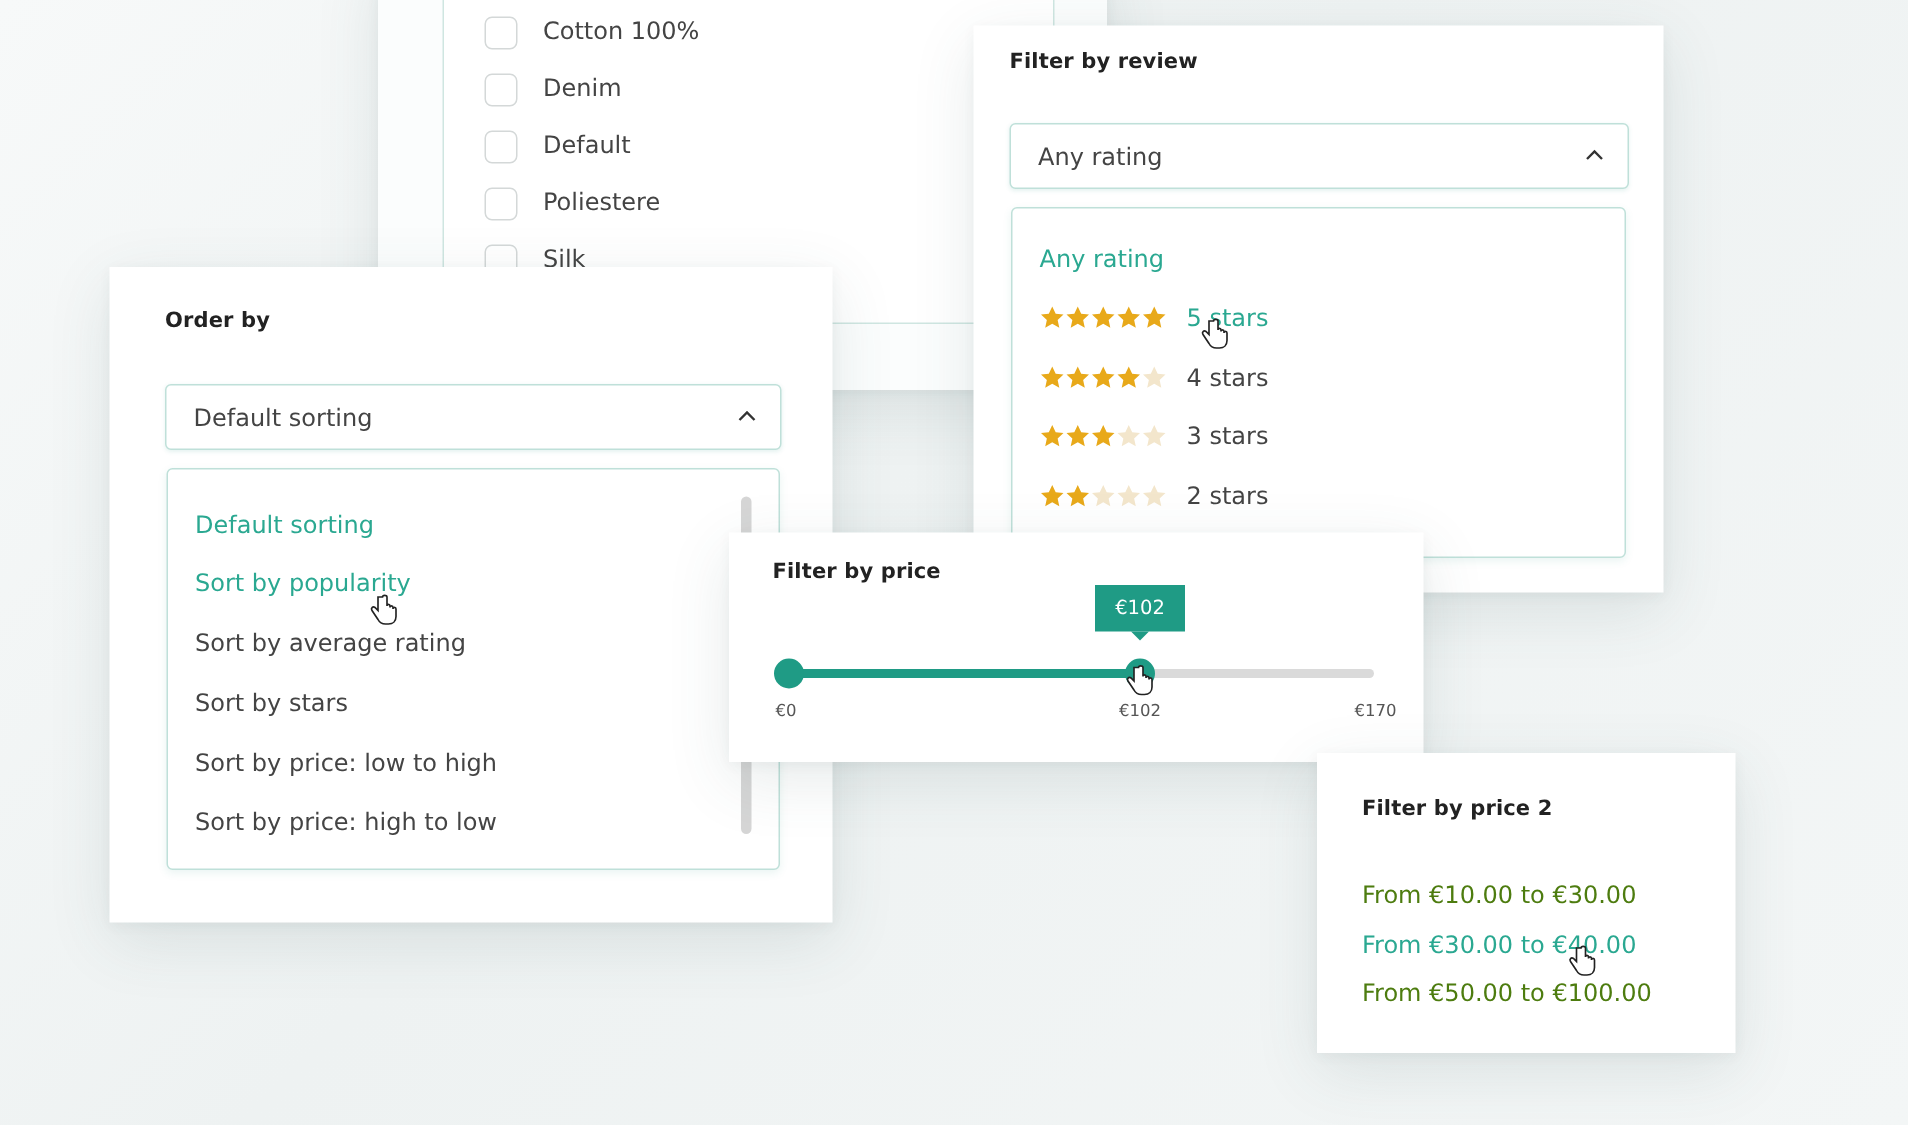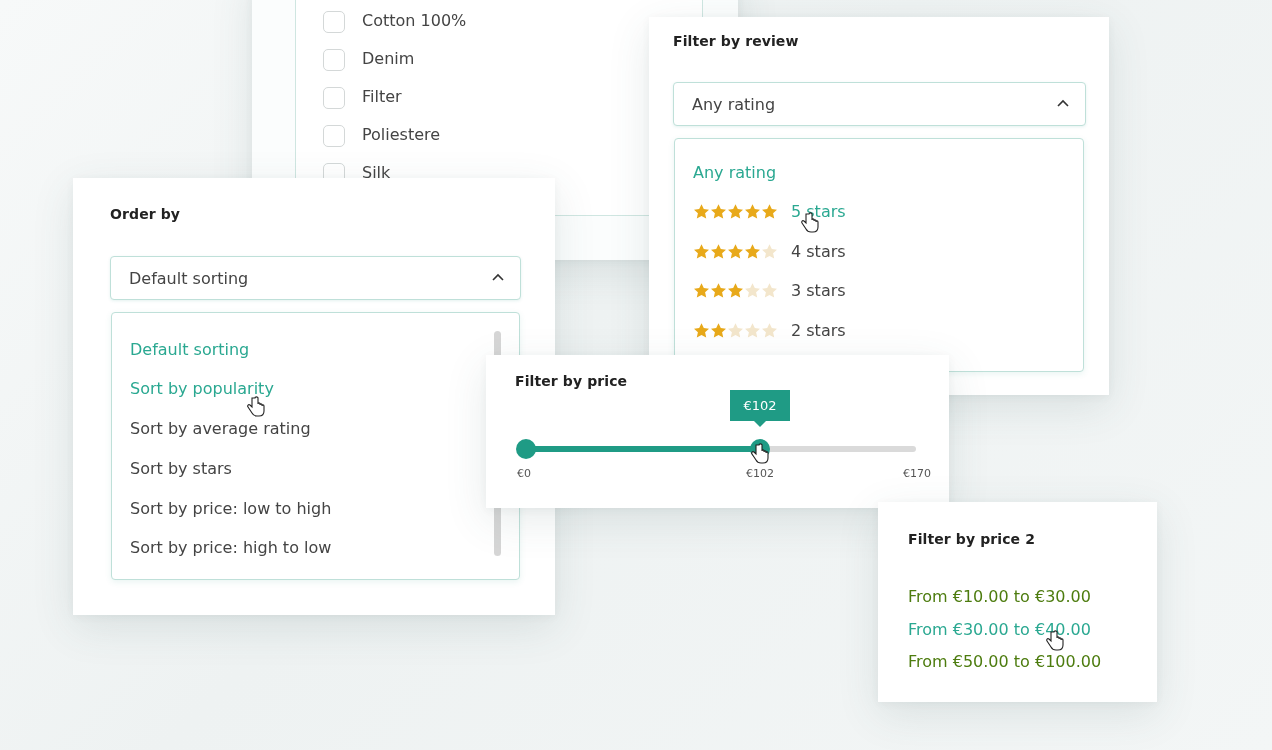--- a/index.html
+++ b/index.html
@@ -99,21 +99,21 @@
     <div class="cb-row" style="top:40px">
       <span class="checkbox"></span>
       <span class="cb-label">Cotton 100%</span>
     </div>
     <div class="cb-row" style="top:78px">
       <span class="checkbox"></span>
       <span class="cb-label">Denim</span>
     </div>
     <div class="cb-row" style="top:116px">
       <span class="checkbox"></span>
-      <span class="cb-label">Filter</span>
+      <span class="cb-label">Default</span>
     </div>
     <div class="cb-row" style="top:154px">
       <span class="checkbox"></span>
       <span class="cb-label">Poliestere</span>
     </div>
     <div class="cb-row" style="top:192px">
       <span class="checkbox"></span>
       <span class="cb-label">Silk</span>
     </div>
   </div>

